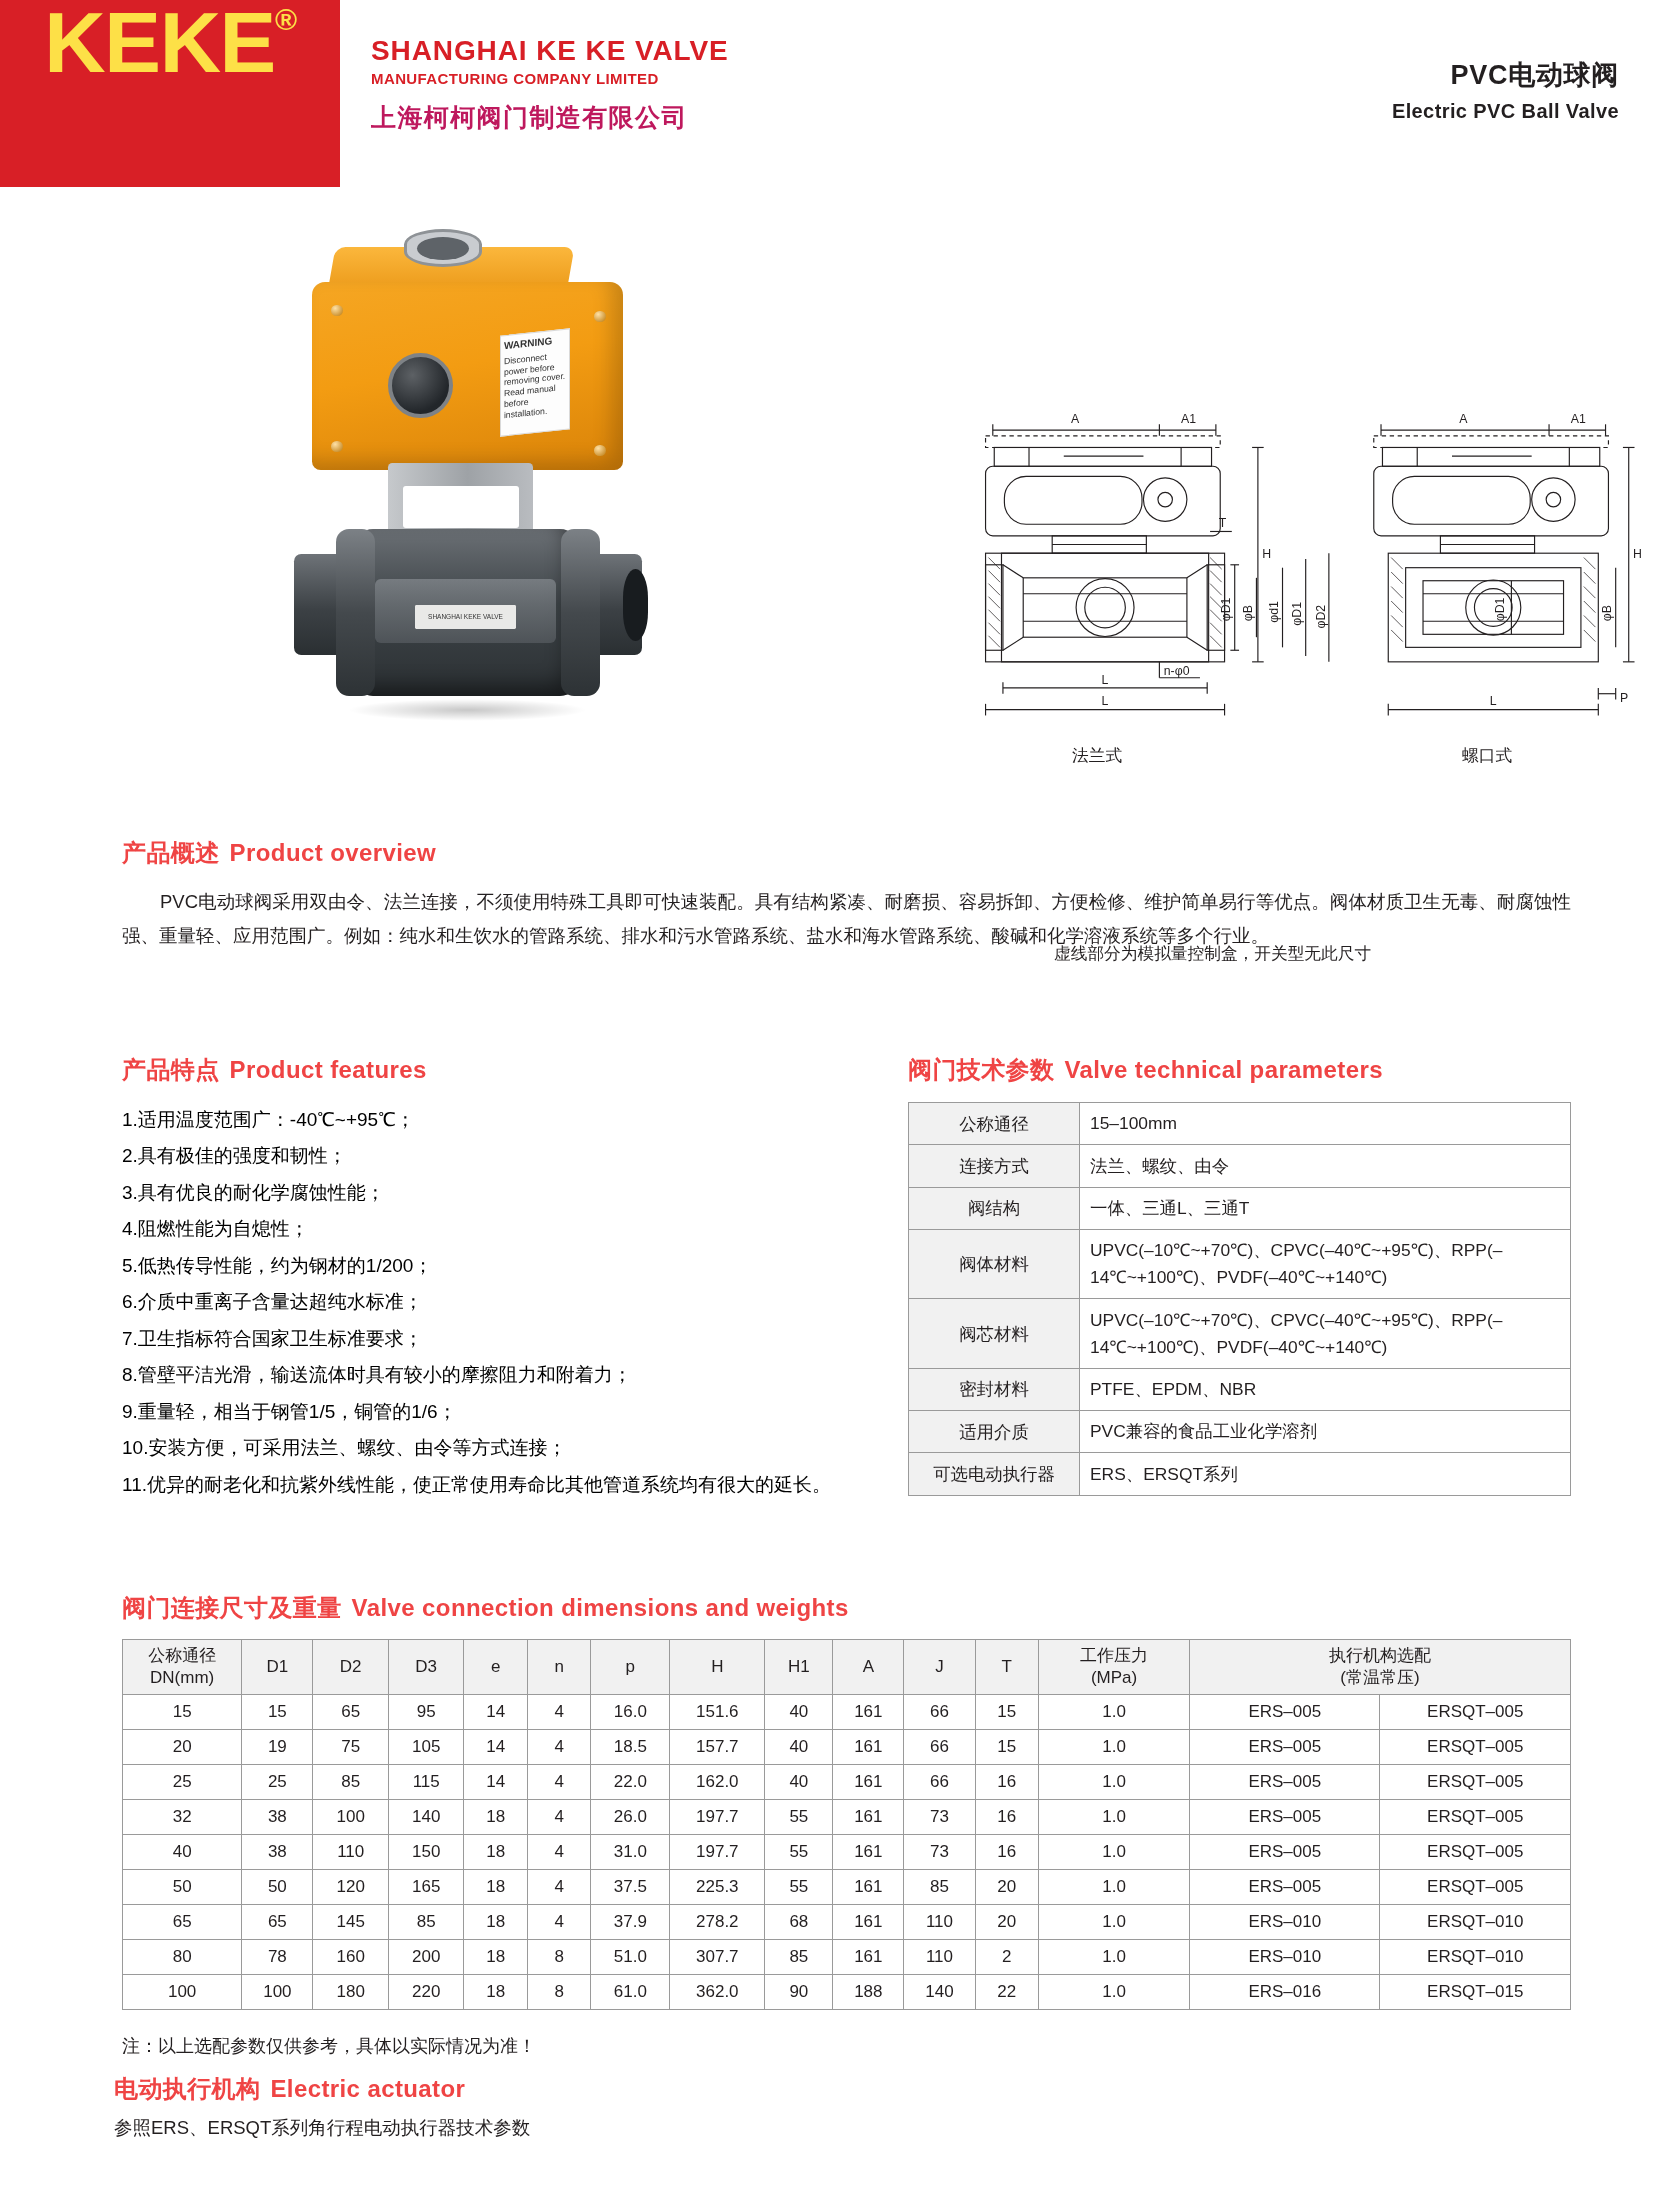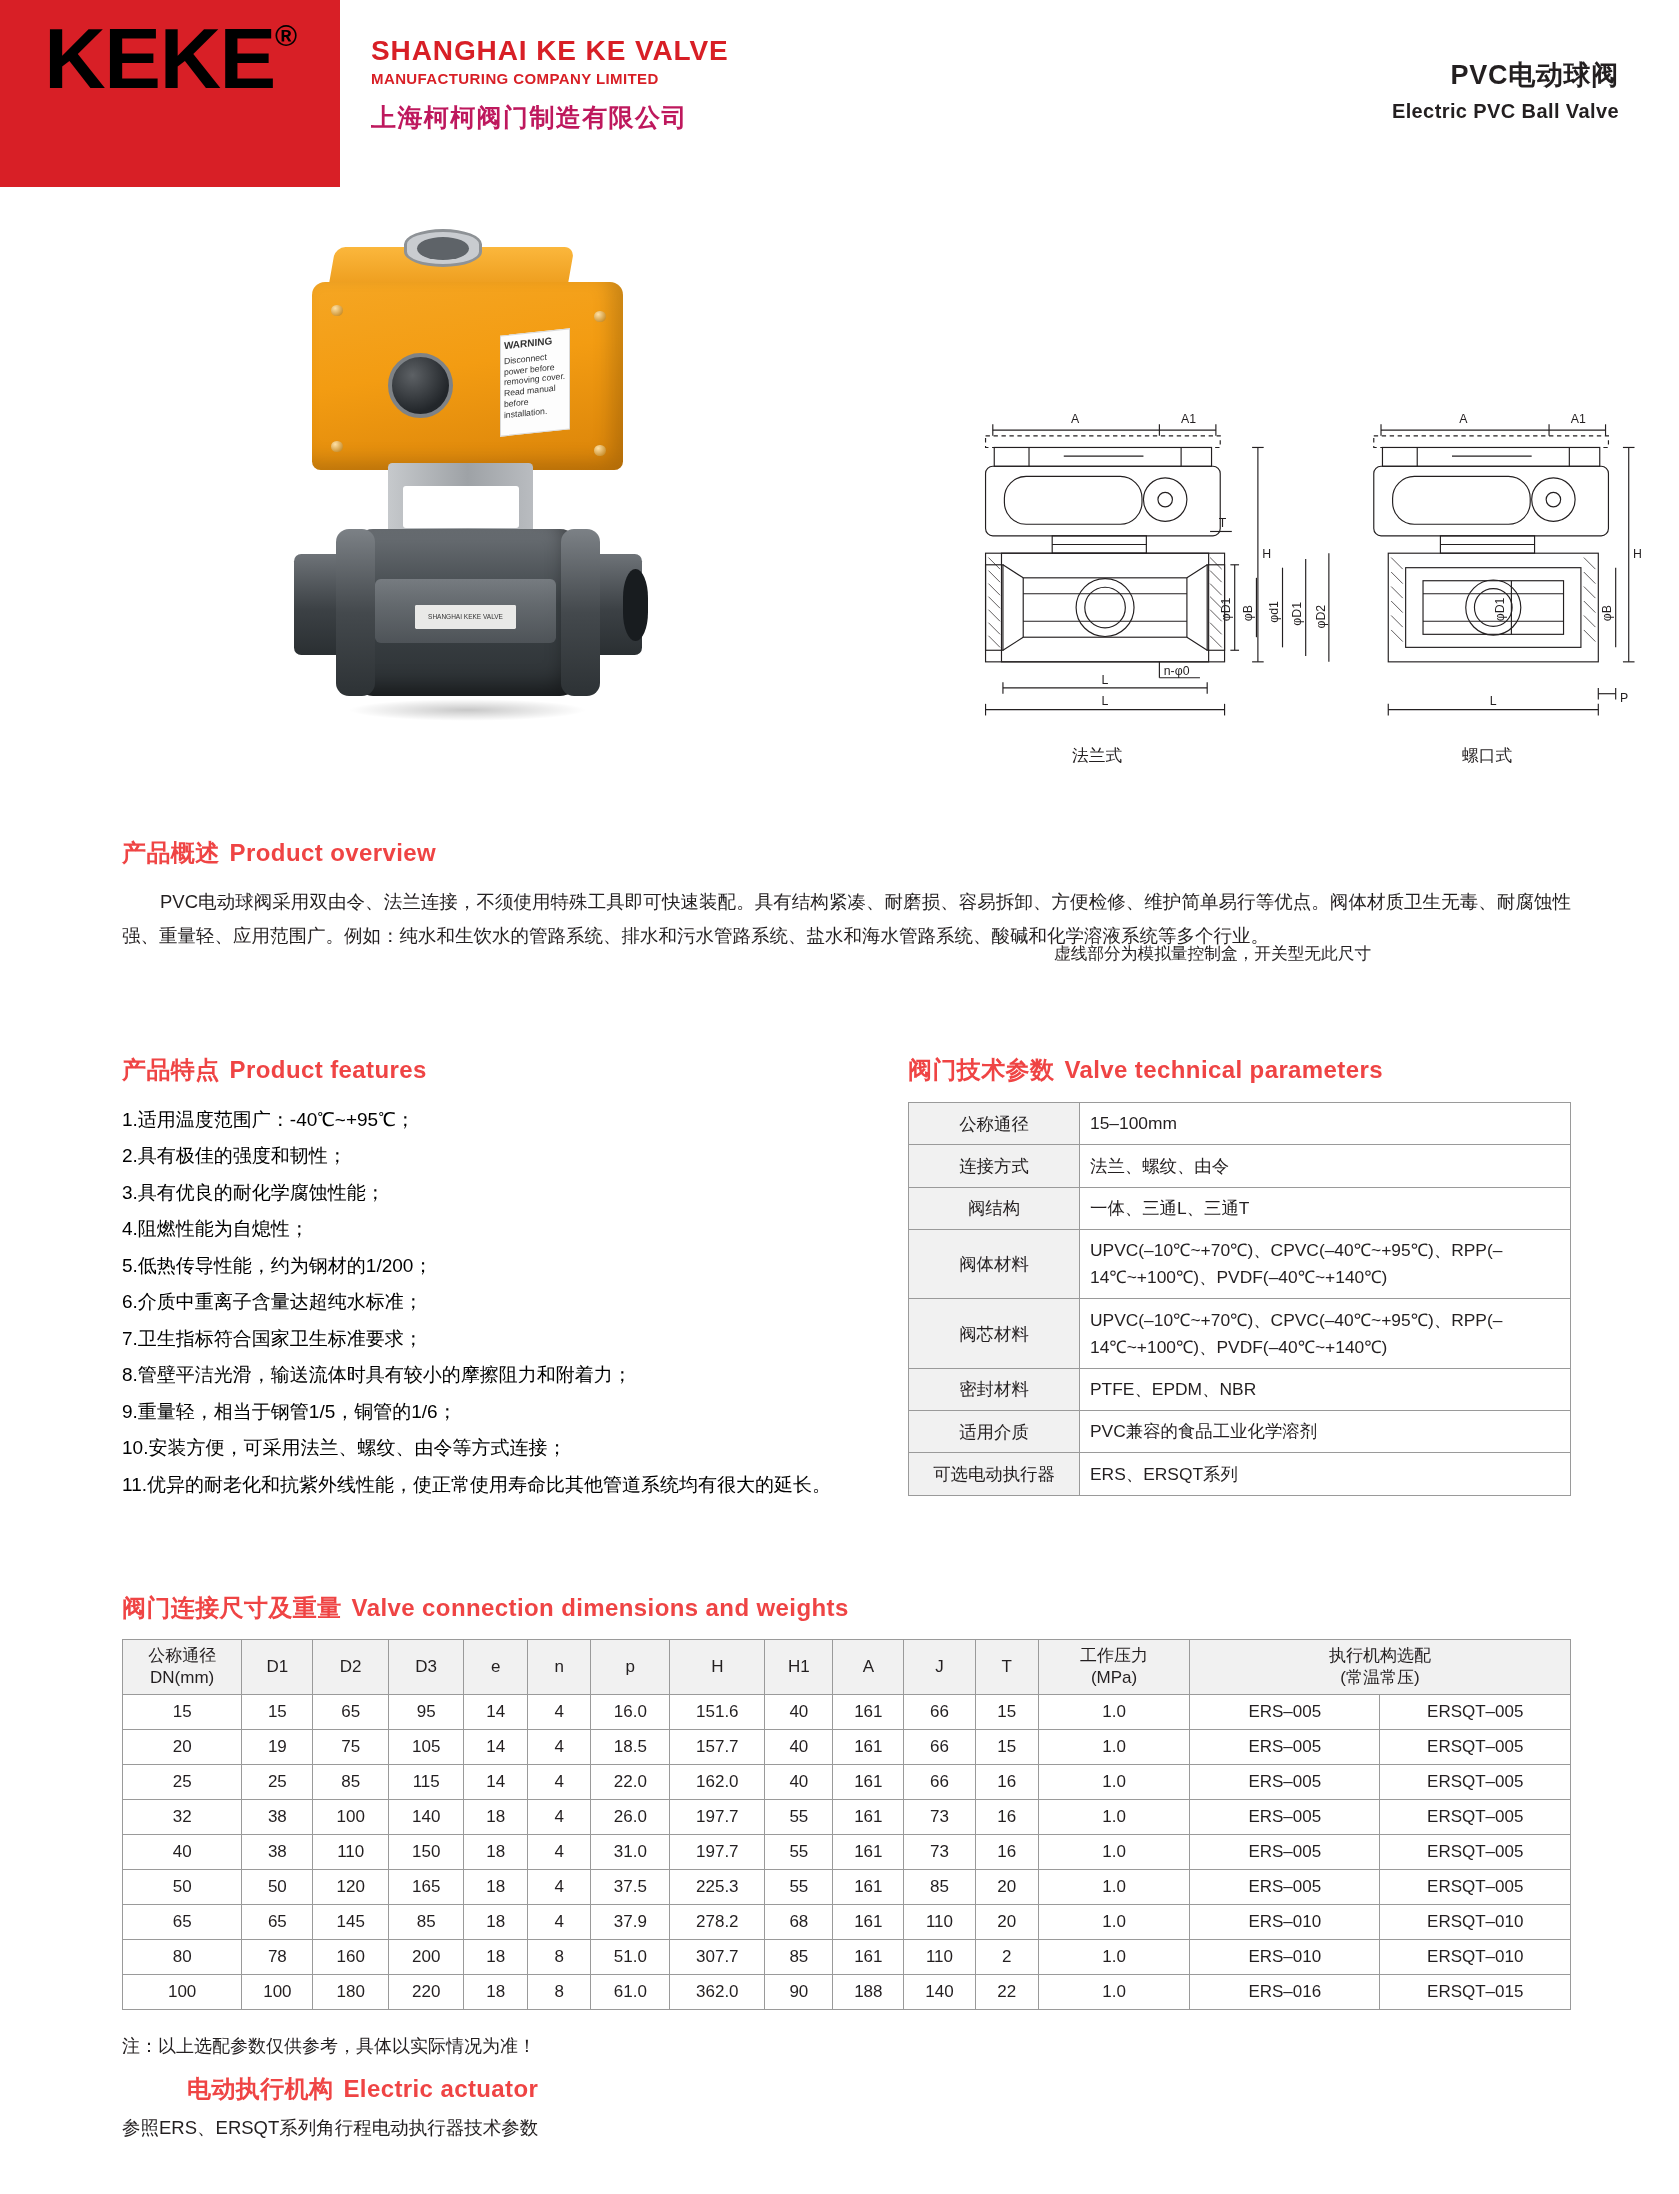--- a/index.html
+++ b/index.html
@@ -23,26 +23,25 @@
   .logo-box {
     position: absolute;
     left: 0; top: 0;
     width: 340px; height: 187px;
     background: #d81f26;
     display: flex;
     align-items: flex-start;
     justify-content: center;
   }
   .logo-text {
-    color: #000000;
+    color: #fde047;
     font-size: 85px;
     font-weight: bold;
     letter-spacing: -1.4px;
     line-height: 1;
-    margin-top: 16px;
     font-family: "Liberation Sans", sans-serif;
     position: relative;
   }
   .logo-reg {
     font-size: 30px;
     vertical-align: super;
     font-weight: bold;
     position: relative;
     top: -13px;
   }
@@ -349,21 +348,21 @@
   }
   table.dtbl tbody td { height: 35px; }
   .note {
     position: absolute;
     left: 122px; top: 2034px;
     font-size: 18px;
     color: #231f20;
   }
   .actuator {
     position: absolute;
-    left: 122px; top: 2073px; text-align: right;
+    left: 114px; top: 2073px;
   }
   .actuator p {
     margin: 10px 0 0 0;
     font-size: 18.5px;
     color: #231f20;
   }
 </style>
 </head>
 <body>
 

